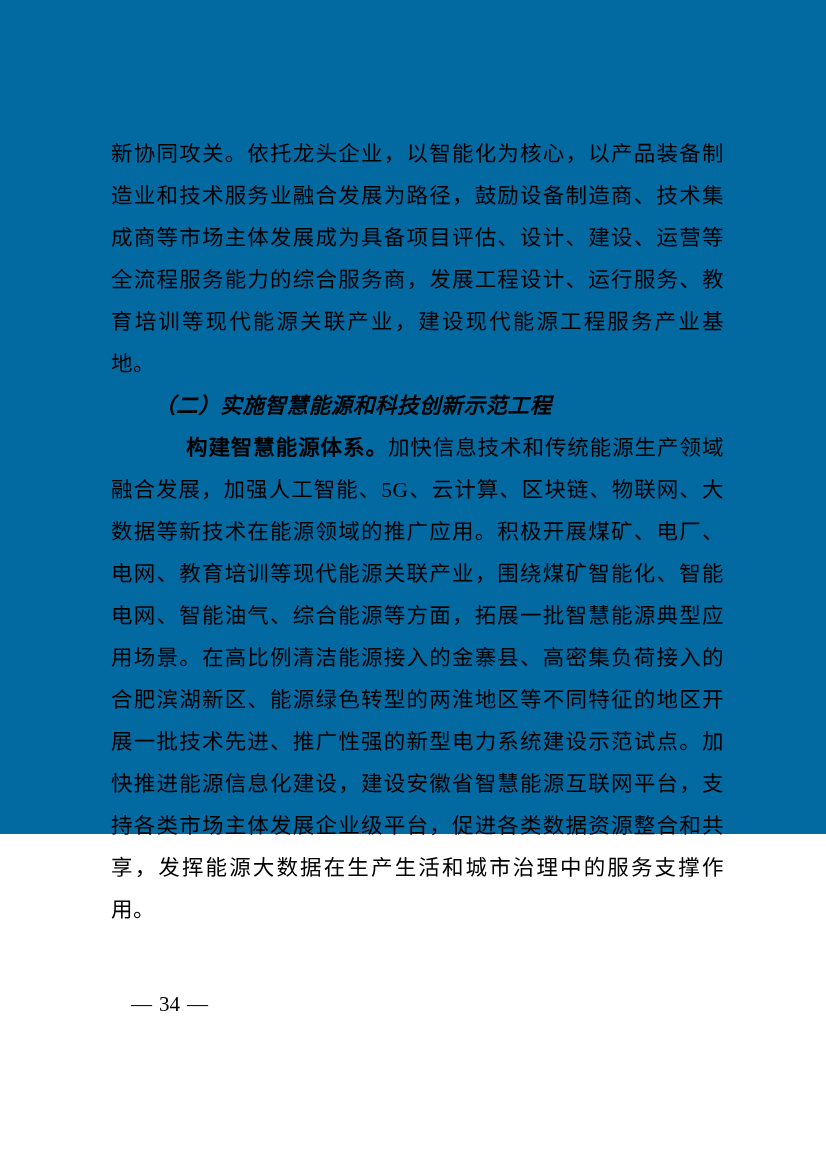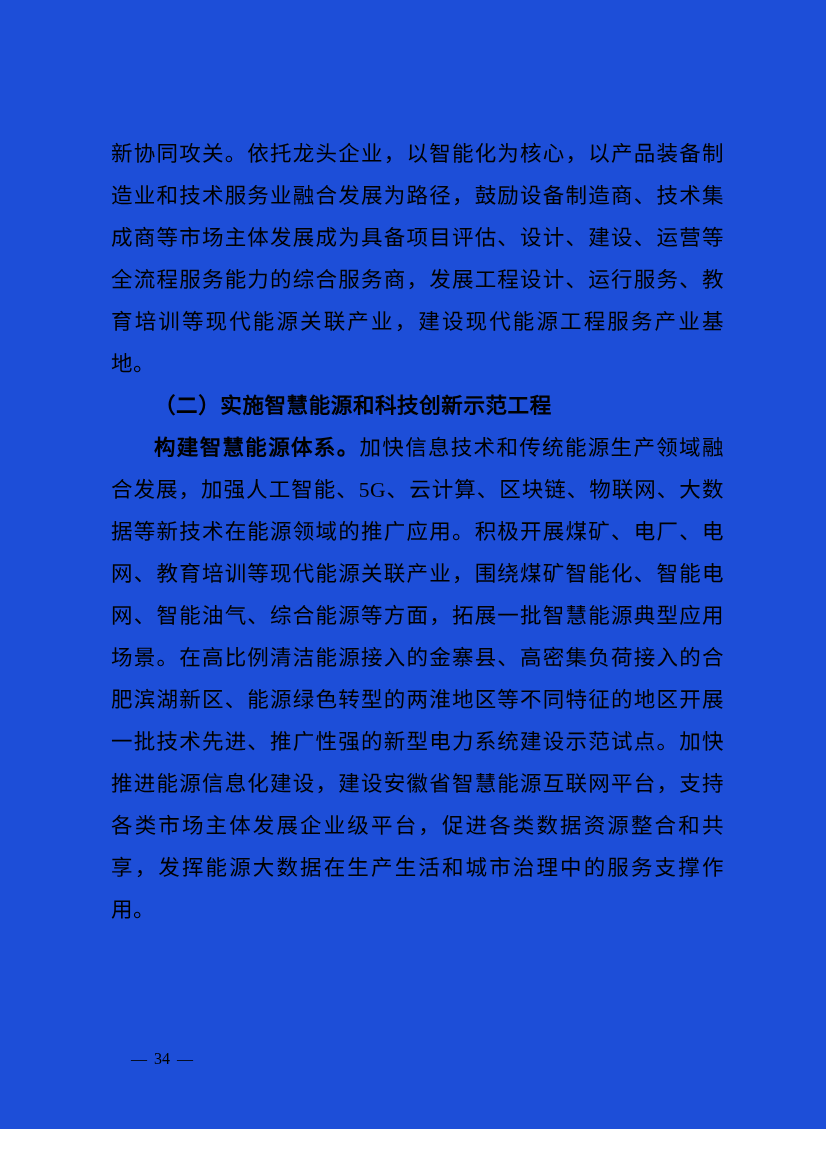--- a/index.html
+++ b/index.html
@@ -13,22 +13,22 @@
     position: relative;
     overflow: hidden;
     font-family: "Liberation Serif", "DejaVu Serif", serif;
     color: #000000;
   }
   .page {
     position: absolute;
     left: 0;
     top: 0;
     width: 826px;
-    height: 1129px;
-    background: #1d4ed8;
+    height: 834px;
+    background: #0369a1;
   }
   .doc-body {
     position: absolute;
     left: 111px;
     top: 133px;
     width: 613px;
     font-size: 21.5px;
     line-height: 42px;
     letter-spacing: 0.6px;
     text-align: justify;
@@ -43,29 +43,31 @@
     text-indent: 0;
   }
   .section-heading {
     margin: 0;
     padding: 0;
     font-size: 21.5px;
     line-height: 42px;
     font-weight: 700;
     text-indent: 2em;
     text-align: left;
+    font-style: italic;
   }
   .lead {
     font-weight: 700;
+    margin-left: 32px;
   }
   .page-footer {
     position: absolute;
     left: 124px;
-    top: 1045px;
-    font-size: 16px;
+    top: 990px;
+    font-size: 21px;
     line-height: 28px;
     letter-spacing: 0;
     white-space: nowrap;
     text-align: center;
   }
   .page-footer .dash {
     display: inline-block;
     margin: 0 7px;
   }
   .page-footer .num {

